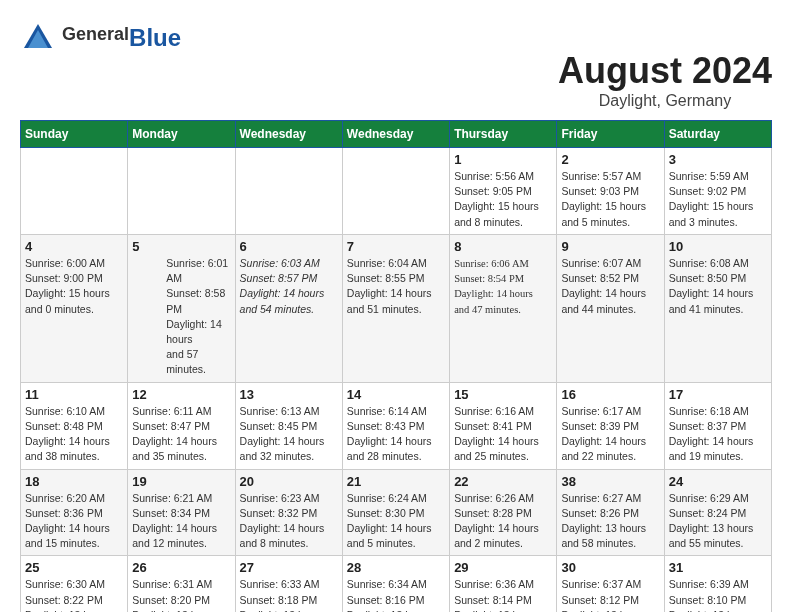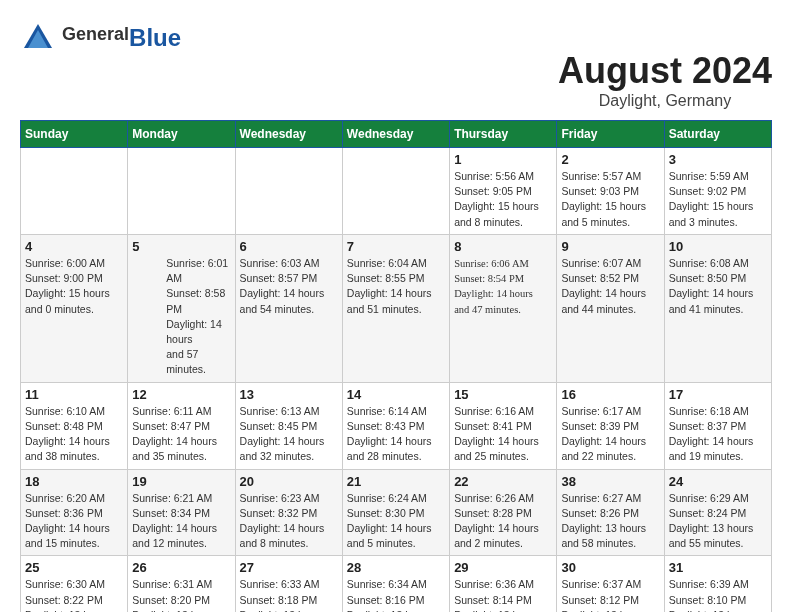--- a/index.html
+++ b/index.html
@@ -163,21 +163,21 @@
         </td>
         <td>
           <div class="day-num">5</div>
           <div class="day-detail" style="white-space: pre-line; margin-left: 34px;">Sunrise: 6:01 AM
 Sunset: 8:58 PM
 Daylight: 14 hours
 and 57 minutes.</div>
         </td>
         <td>
           <div class="day-num">6</div>
-          <div class="day-detail" style="white-space: pre-line;">Sunrise: 6:03 AM
+          <div class="day-detail" style="white-space: pre-line; font-style: italic;">Sunrise: 6:03 AM
 Sunset: 8:57 PM
 Daylight: 14 hours
 and 54 minutes.</div>
         </td>
         <td>
           <div class="day-num">7</div>
           <div class="day-detail" style="white-space: pre-line;">Sunrise: 6:04 AM
 Sunset: 8:55 PM
 Daylight: 14 hours
 and 51 minutes.</div>

